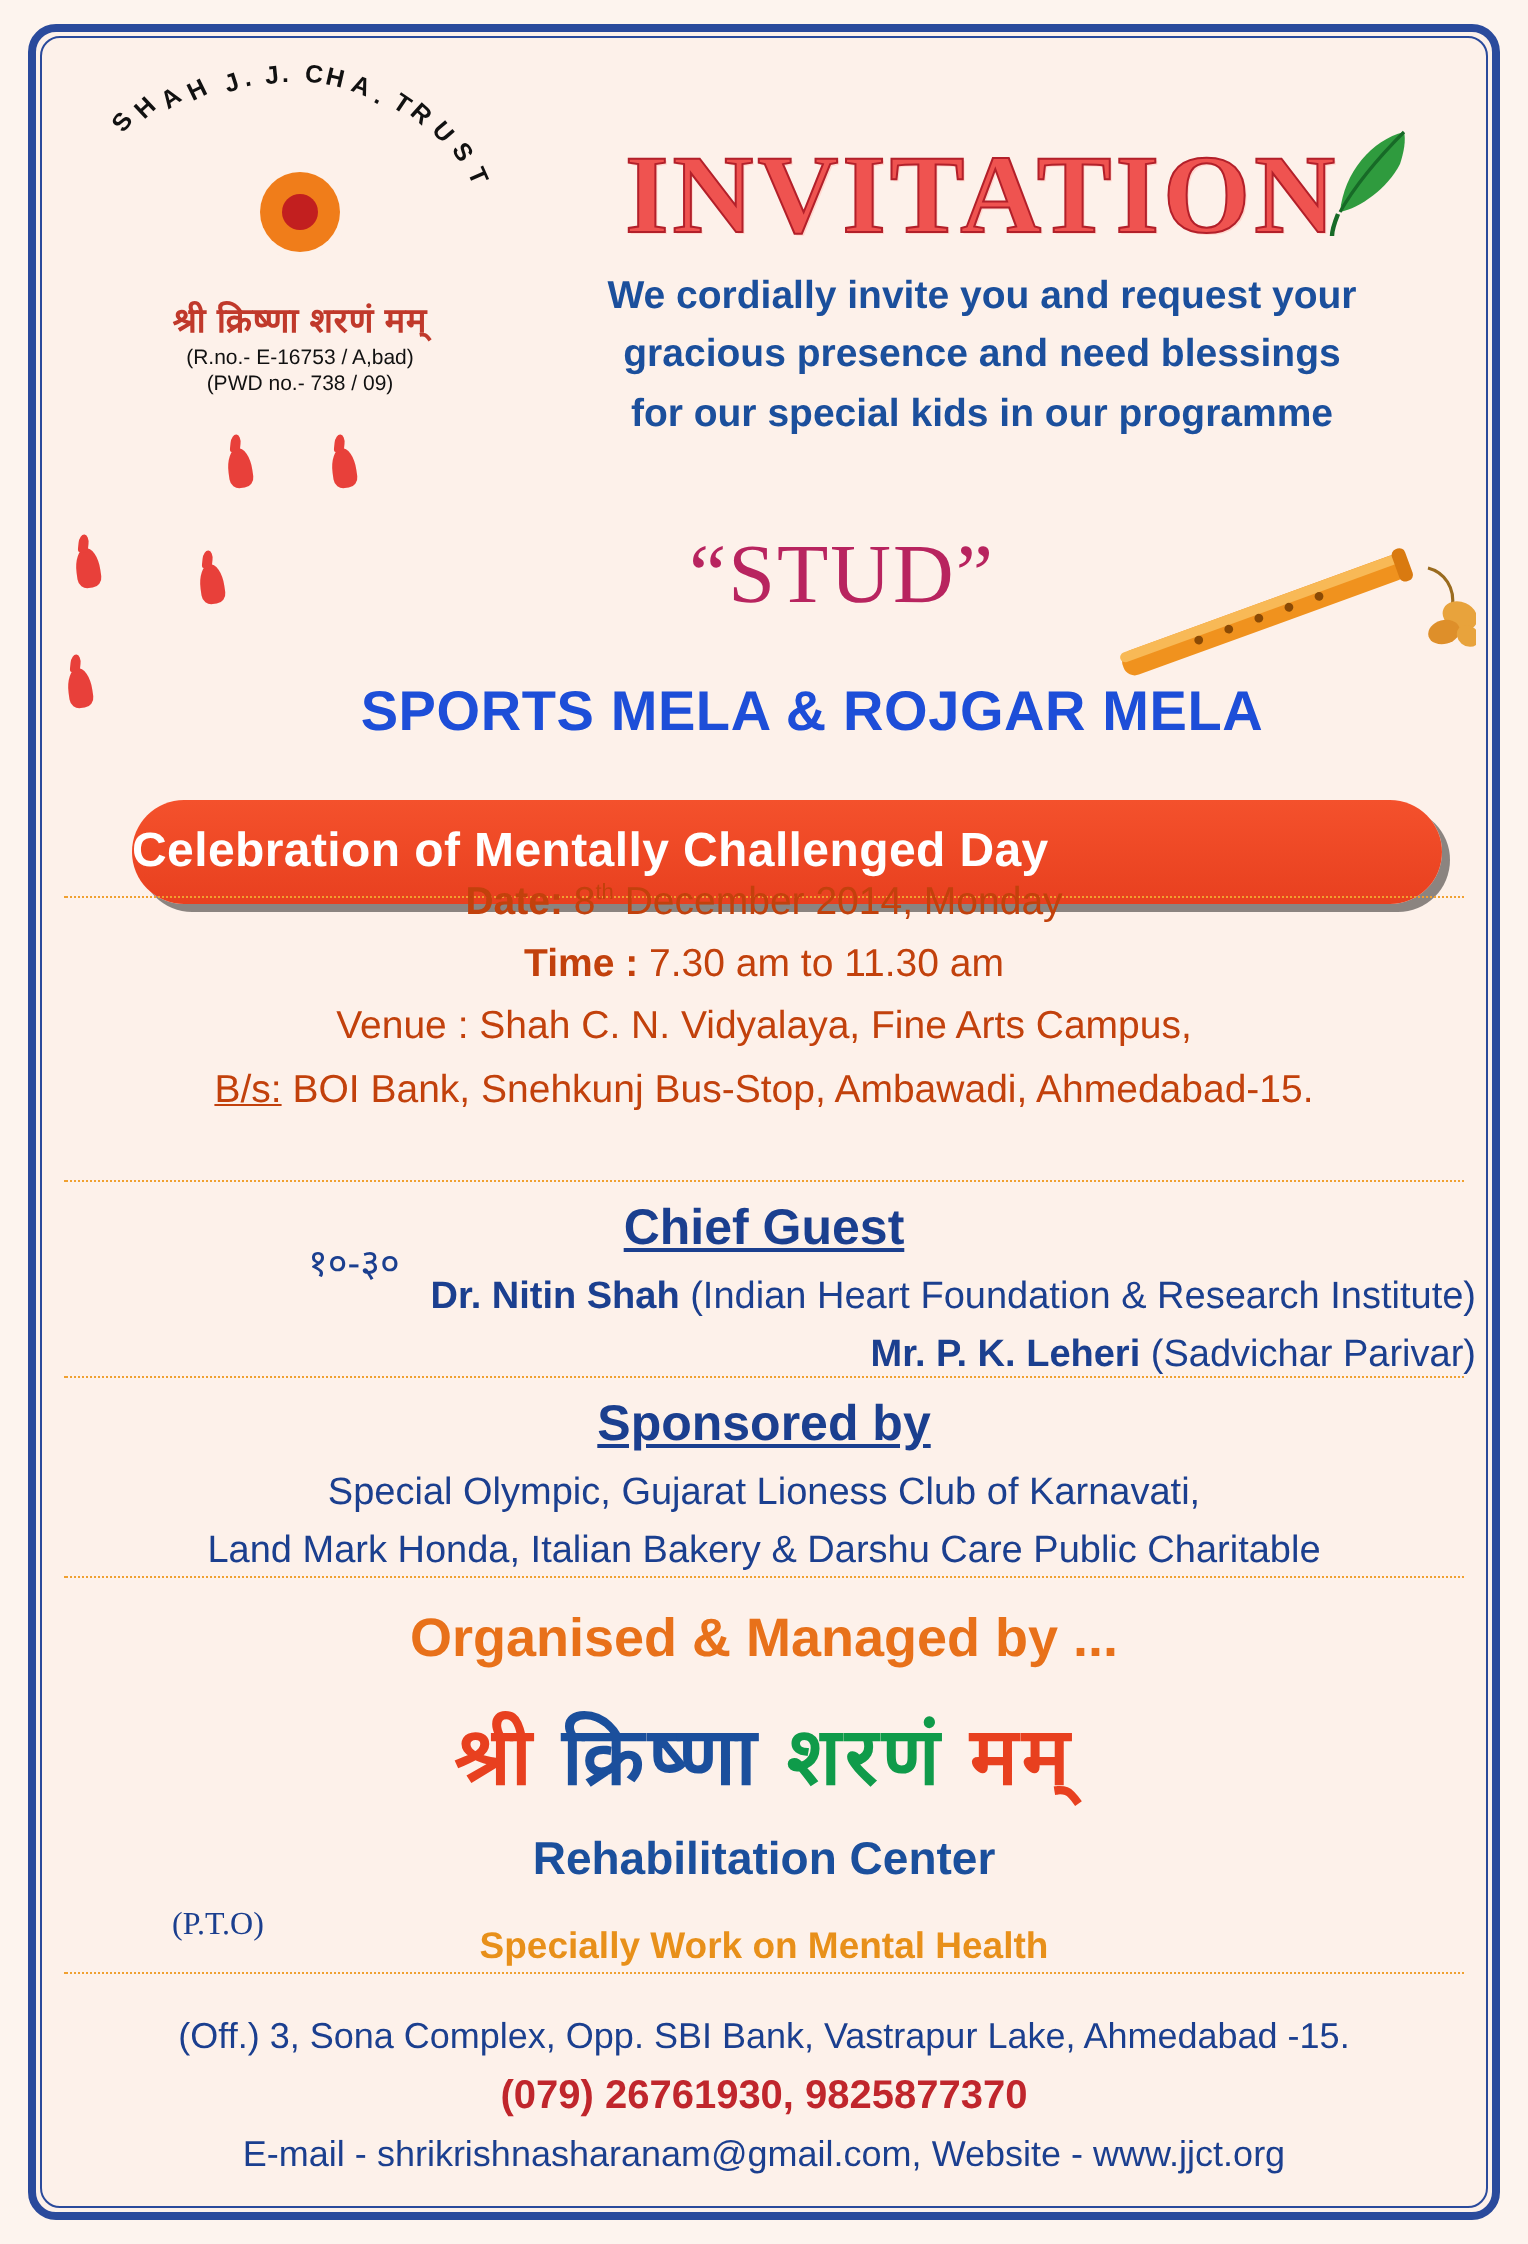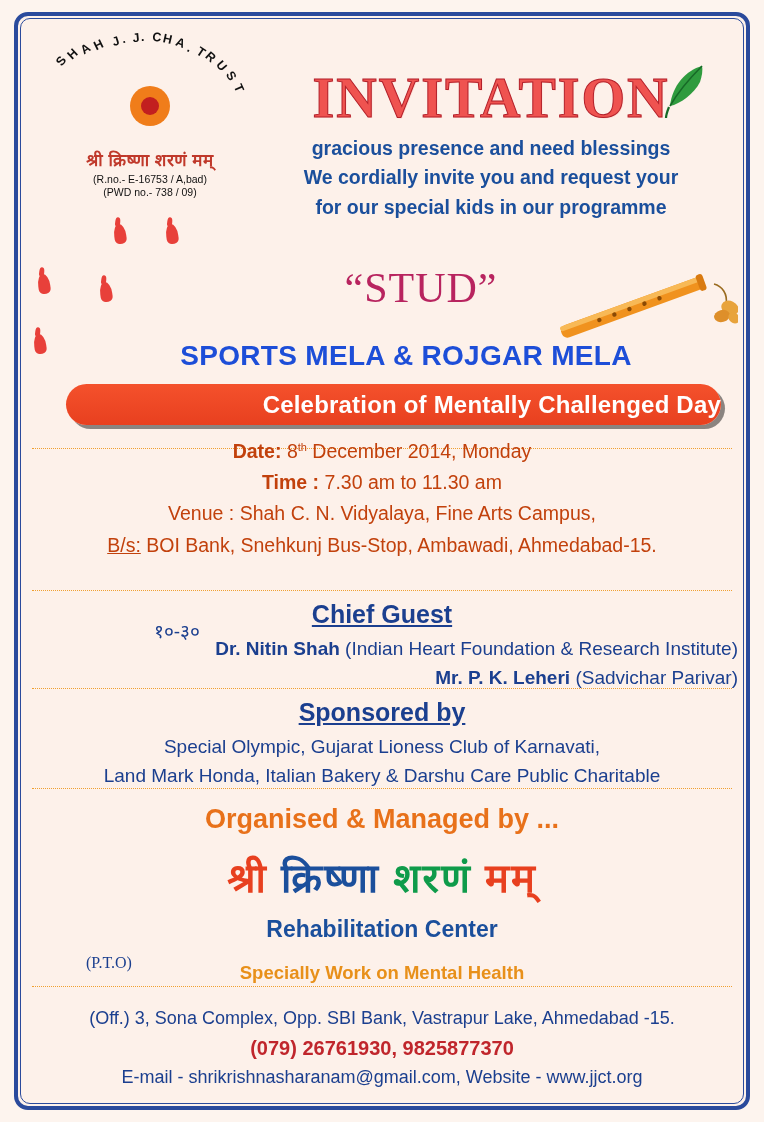--- a/index.html
+++ b/index.html
@@ -125,25 +125,25 @@
   .flute{
     position:absolute;left:520px;top:238px;width:200px;height:80px;
   }
   .sports-mela{
     position:absolute;left:60px;top:316px;width:640px;
     text-align:center;
     font-size:28px;font-weight:bold;color:#1d4ed8;
     letter-spacing:.3px;
   }
   .banner{
-    position:absolute;left:40px;top:360px;width:655px;height:41px;
+    position:absolute;left:40px;top:376px;width:655px;height:52px;
     background:linear-gradient(#f4512c,#e8401f);
     border-radius:26px;
     box-shadow:4px 4px 0 rgba(0,0,0,.45);
-    display:flex;align-items:center;justify-content:flex-end;
+    display:flex;align-items:center;justify-content:flex-start;
   }
   .banner span{
     color:#ffffff;font-size:24px;font-weight:bold;letter-spacing:.2px;
   }
 
   .rule{
     position:absolute;left:6px;right:6px;height:0;
     border-top:1.5px dotted #f0a030;
   }
 
@@ -274,22 +274,22 @@
 
     <div class="invitation">INVITATION</div>
 
     <svg class="leaf" viewBox="0 0 60 60">
       <path d="M46 6 C30 10 16 26 14 46 C24 44 38 34 44 22 C46 16 47 10 46 6 Z" fill="#2f9b3e"></path>
       <path d="M46 6 C34 18 22 32 14 46" stroke="#176a27" stroke-width="1.6" fill="none"></path>
       <path d="M13 47 C11 52 10 56 10 58" stroke="#176a27" stroke-width="2.2" fill="none"></path>
     </svg>
 
     <div class="cordial">
+      <div>We cordially invite you and request your</div>
       <div>gracious presence and need blessings</div>
-      <div>We cordially invite you and request your</div>
       <div>for our special kids in our programme</div>
     </div>
 
     <div class="stud">“STUD”</div>
 
     <svg class="flute" viewBox="0 0 200 80">
       <g transform="rotate(-20 100 40)">
         <rect x="10" y="34" width="150" height="13" rx="6" fill="#f0921e"></rect>
         <rect x="10" y="34" width="150" height="5" rx="2.5" fill="#f8b956"></rect>
         <circle cx="50" cy="41" r="2.2" fill="#8a4a05"></circle>

